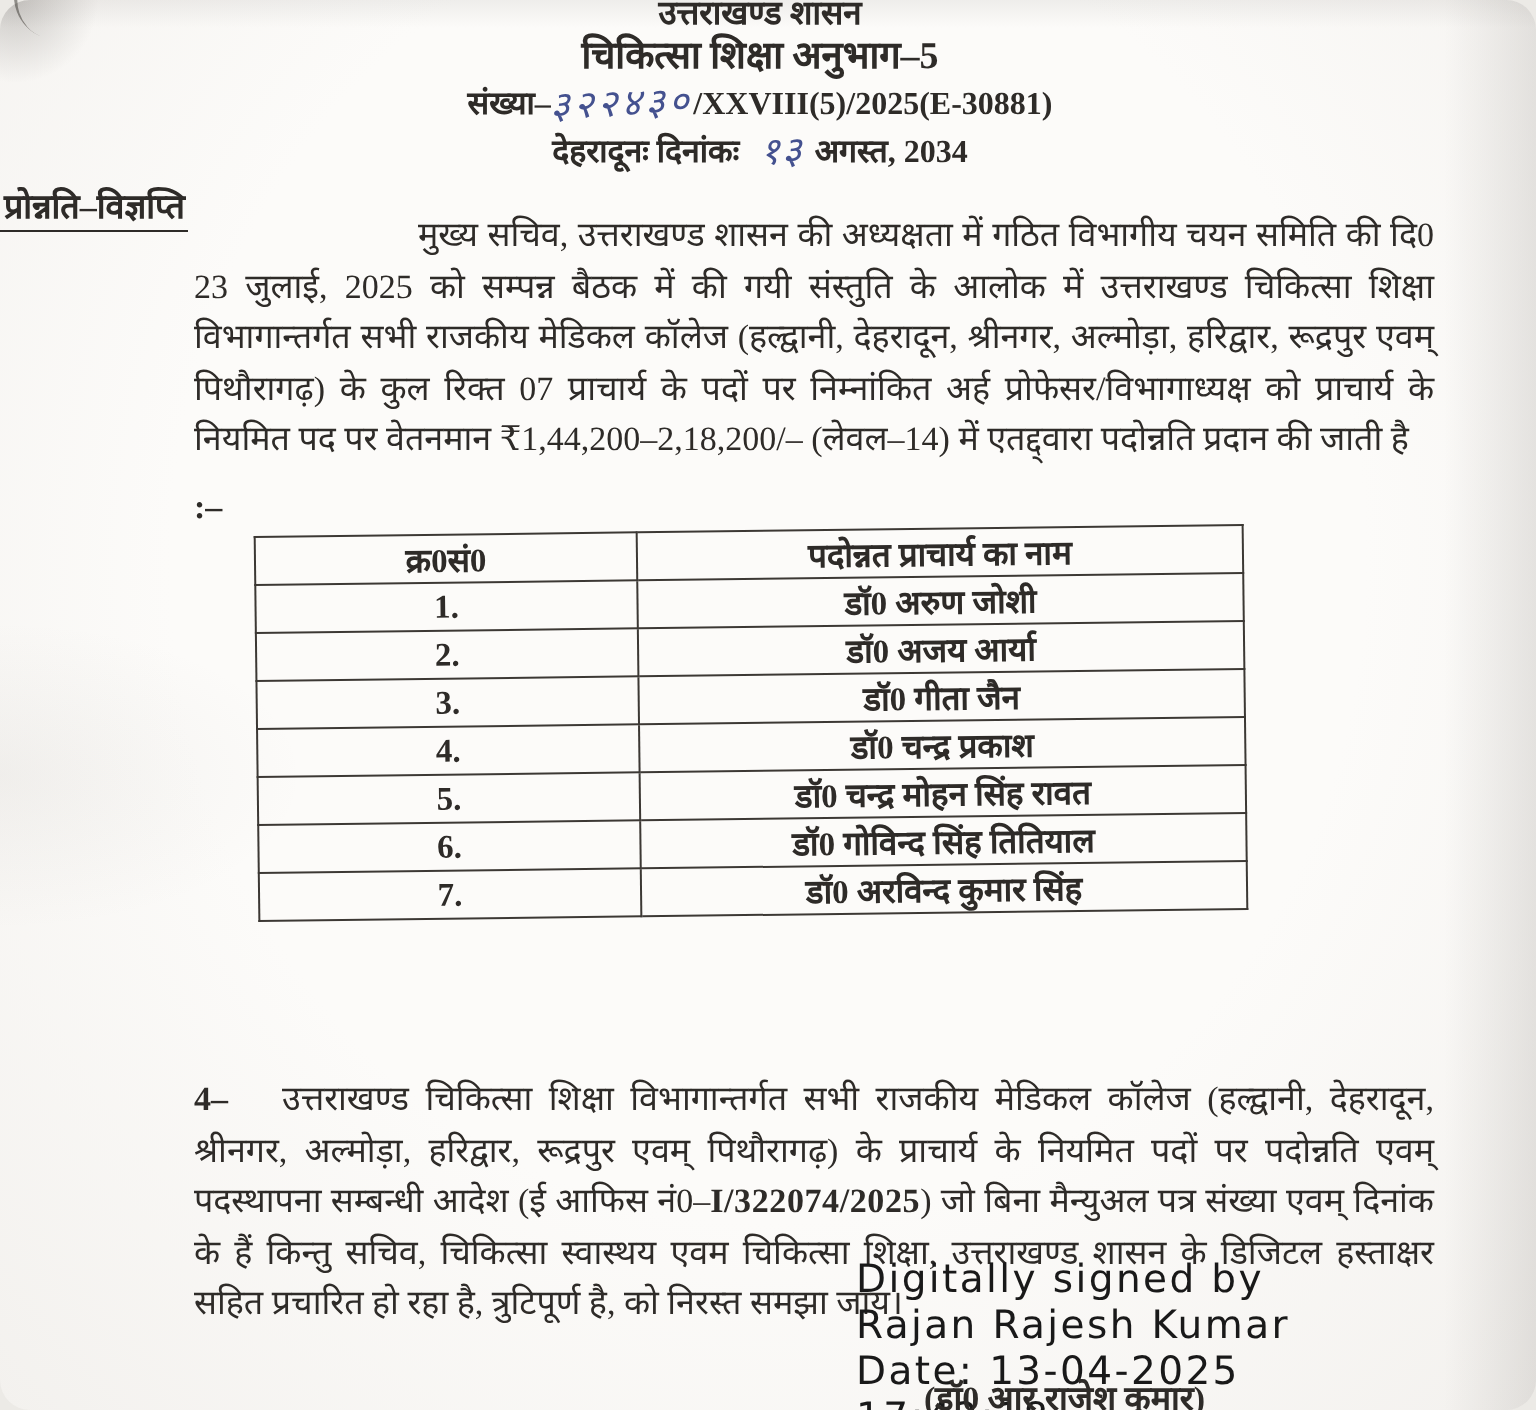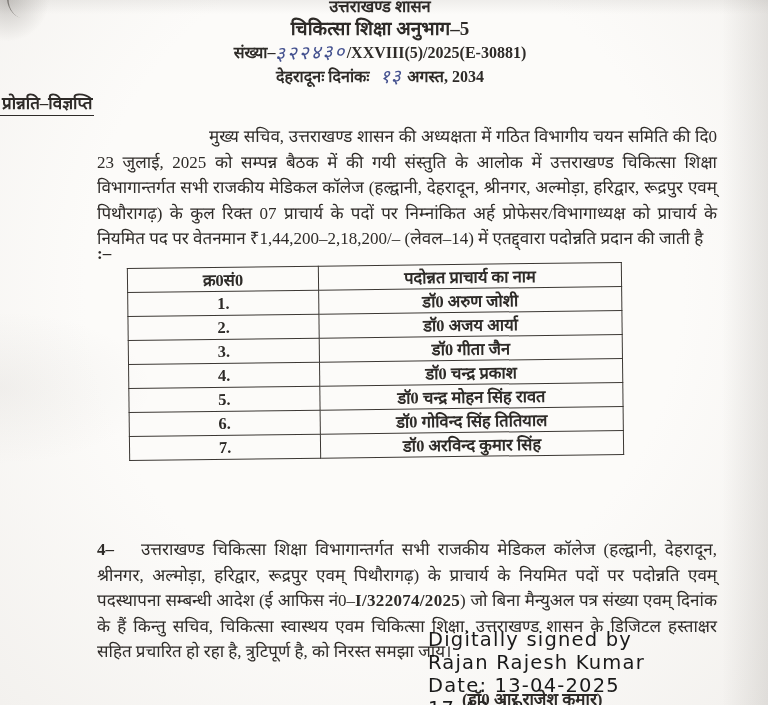--- a/index.html
+++ b/index.html
@@ -11,20 +11,21 @@
     color:#2e2b28;
   }
   .page {
     position:absolute; inset:0;
     background:
       radial-gradient(circle at 1% 0%, rgba(90,85,80,0.28), rgba(90,85,80,0) 4%),
       linear-gradient(to bottom, rgba(120,115,110,0.10), rgba(120,115,110,0) 2%),
       linear-gradient(to left, rgba(120,115,110,0.16), rgba(120,115,110,0) 6%),
       radial-gradient(ellipse at 0% 55%, rgba(140,134,126,0.08), rgba(140,134,126,0) 14%),
       radial-gradient(ellipse at 50% 40%, #fcfbf9 55%, #f3f1ee 100%);
+    border-radius: 15px;
   }
   .corner-mark {
     position:absolute; left:4px; top:-10px; width:26px; height:26px;
     border-left:2px solid rgba(70,65,60,0.55);
     border-radius:0 0 0 22px;
     transform:rotate(24deg);
   }
 
   
   .doc-header { position:absolute; top:-3px; left:0; right:8px; text-align:center; line-height:20px; }
@@ -42,21 +43,21 @@
 
   
   .title-row { position:absolute; top:91px; left:0; right:0; text-align:left; }
   .doc-title {
     display:inline-block; font-size:17px; font-weight:700;
     border-bottom:1.6px solid #2e2b28; padding:0 2px 1px 2px;
   }
 
   
   .para { position:absolute; left:97px; width:620px; font-size:17px; line-height:25.5px; text-align:justify; }
-  .para1 { top:124px; text-indent:112px;font-family:Liberation Serif, serif; }
+  .para1 { top:105px; text-indent:112px; }
   .trailer { position:absolute; left:97px; top:244px; font-size:17px; font-weight:700; }
   .pnum  { display:inline-block; width:58px; text-indent:0; font-weight:700; }
   .pnum-narrow { width:44px; }
   .para2 { top:434px; }
   .para3 { top:488px; }
   .para4 { top:537px; }
   .bold-ref { font-weight:700; letter-spacing:0.3px; }
 
   
   .promo-table {

